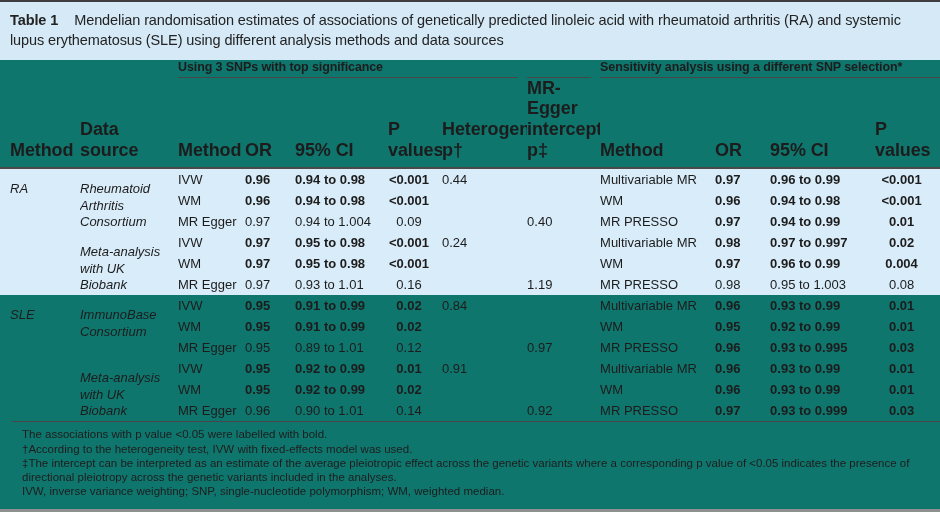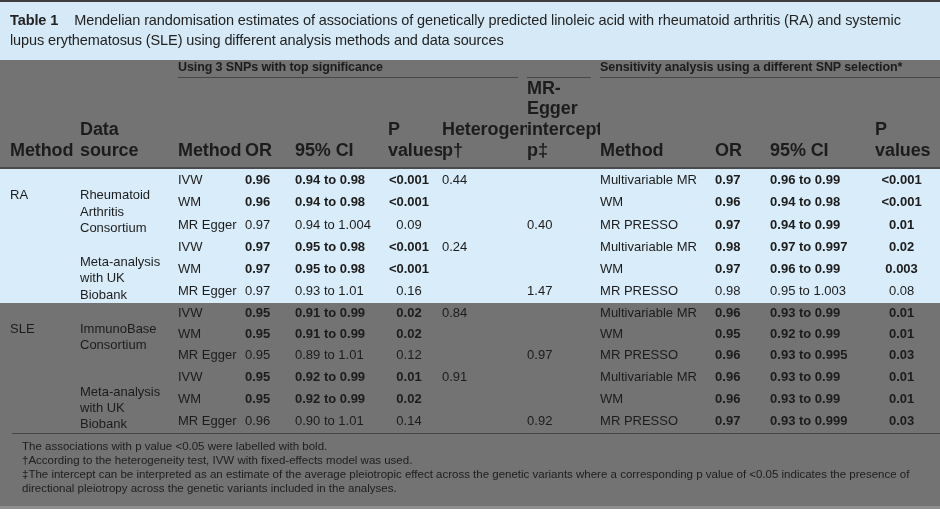--- a/index.html
+++ b/index.html
@@ -6,21 +6,21 @@
   body {
     font-family: "Liberation Sans", "DejaVu Sans", sans-serif;
     color: #1c1c1c;
     width: 940px;
   }
   .paper {
     width: 940px;
     box-sizing: border-box;
     border-top: 2px solid #3e3e3e;
     border-bottom: 3px solid #8f8f8f;
-    background: #737373;
+    background: #0f766e;
   }
   .title-bar {
     background: #d5e9f6;
     padding: 8px 14px 9px 10px;
     font-size: 14.5px;
     line-height: 1.4;
     color: #232323;
     letter-spacing: -0.1px;
   }
   .title-label { font-weight: bold; margin-right: 16px; }
@@ -59,22 +59,23 @@
     letter-spacing: -0.1px;
   }
   tbody td {
     height: 21px;
     vertical-align: middle;
     line-height: 1.12;
   }
   tbody tr.shaded td { background: #d9ecf9; }
   td.outcome, td.datasource {
     vertical-align: top;
-    padding-top: 18px;
+    padding-top: 12px;
     line-height: 1.25;
+    font-style: italic;
   }
   td.b { font-weight: bold; }
   td.pval { text-align: center; padding-right: 12px; }
   .footnotes {
     border-top: 1.5px solid #474747;
     padding: 5px 12px 10px 10px;
     font-size: 11.5px;
     line-height: 1.24;
     color: #1d1d1d;
     margin-left: 12px;
@@ -188,29 +189,29 @@
         <tr class="shaded">
           <td class="method">WM</td>
           <td class="num b">0.97</td>
           <td class="num b">0.95 to 0.98</td>
           <td class="pval b">&lt;0.001</td>
           <td class="num"></td>
           <td class="num"></td>
           <td class="method">WM</td>
           <td class="num b">0.97</td>
           <td class="num b">0.96 to 0.99</td>
-          <td class="pval b">0.003</td>
+          <td class="pval b">0.004</td>
         </tr>
         <tr class="shaded">
           <td class="method">MR Egger</td>
           <td class="num">0.97</td>
           <td class="num">0.93 to 1.01</td>
           <td class="pval">0.16</td>
           <td class="num"></td>
-          <td class="num">1.47</td>
+          <td class="num">1.19</td>
           <td class="method">MR PRESSO</td>
           <td class="num">0.98</td>
           <td class="num">0.95 to 1.003</td>
           <td class="pval">0.08</td>
         </tr>
         <tr>
           <td class="outcome" rowspan="6">SLE</td>
           <td class="datasource" rowspan="3">ImmunoBase Consortium</td>
           <td class="method">IVW</td>
           <td class="num b">0.95</td>
@@ -284,15 +285,16 @@
           <td class="num b">0.93 to 0.999</td>
           <td class="pval b">0.03</td>
         </tr>
       </tbody>
   </table>
 
   <div class="footnotes" id="footnotes">
       <div class="footnote-line">The associations with p value &lt;0.05 were labelled with bold.</div>
       <div class="footnote-line">†According to the heterogeneity test, IVW with fixed-effects model was used.</div>
       <div class="footnote-line">‡The intercept can be interpreted as an estimate of the average pleiotropic effect across the genetic variants where a corresponding p value of &lt;0.05 indicates the presence of directional pleiotropy across the genetic variants included in the analyses.</div>
+      <div class="footnote-line">IVW, inverse variance weighting; SNP, single-nucleotide polymorphism; WM, weighted median.</div>
     </div>
 
 </div>
 
 </body></html>

